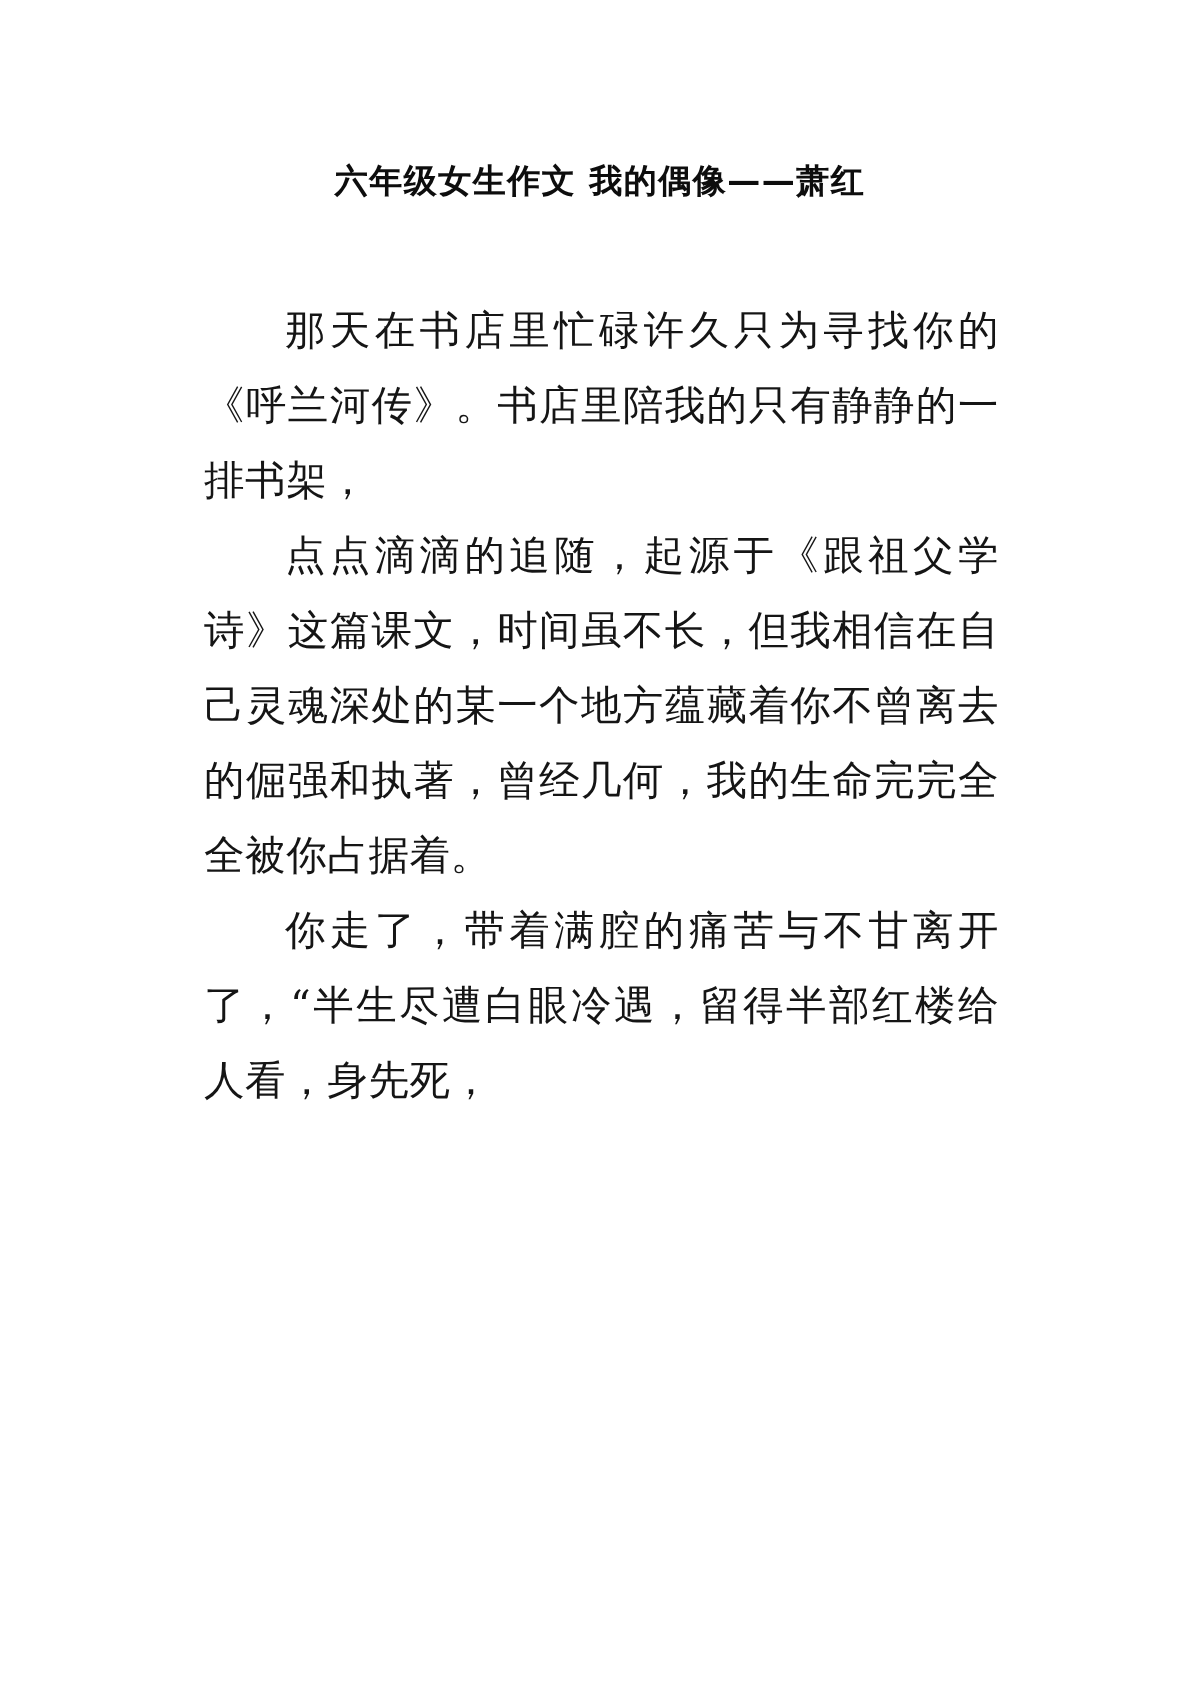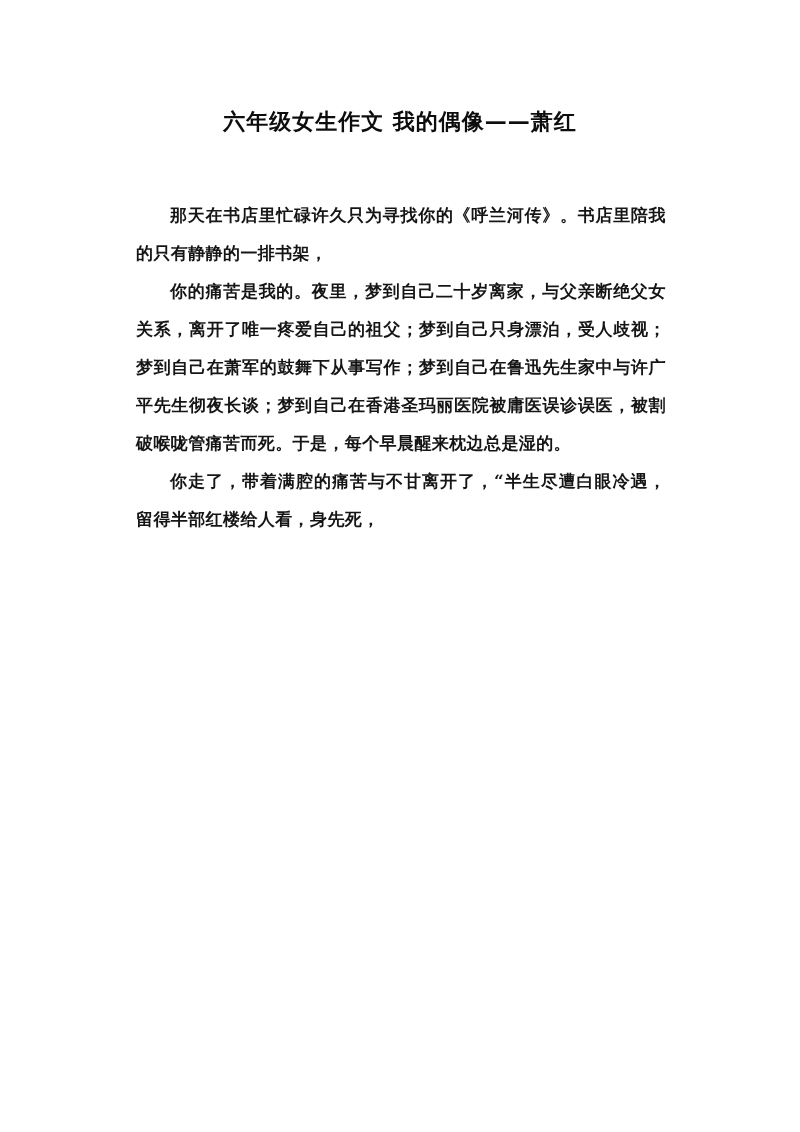--- a/index.html
+++ b/index.html
@@ -38,35 +38,34 @@
     margin: 0;
   }
   .body {
     position: absolute;
     left: 136px;
     top: 196px;
     width: 530px;
   }
   .para {
     margin: 0;
-    font-size: 17px;
-    line-height: 38px;
+    font-size: 27px;
+    line-height: 50px;
     text-indent: 2em;
     text-align: justify;
     text-justify: inter-character;
     word-break: break-all;
     letter-spacing: 0.4px;
     color: #151515;
-    font-weight: bold;
   }
 </style>
 </head>
 <body>
 
 <div class="page">
   <h1 class="title">六年级女生作文  我的偶像——萧红</h1>
 
   <div class="body">
     <p class="para">那天在书店里忙碌许久只为寻找你的《呼兰河传》。书店里陪我的只有静静的一排书架，</p>
-    <p class="para">你的痛苦是我的。夜里，梦到自己二十岁离家，与父亲断绝父女关系，离开了唯一疼爱自己的祖父；梦到自己只身漂泊，受人歧视；梦到自己在萧军的鼓舞下从事写作；梦到自己在鲁迅先生家中与许广平先生彻夜长谈；梦到自己在香港圣玛丽医院被庸医误诊误医，被割破喉咙管痛苦而死。于是，每个早晨醒来枕边总是湿的。</p>
+    <p class="para">点点滴滴的追随，起源于《跟祖父学诗》这篇课文，时间虽不长，但我相信在自己灵魂深处的某一个地方蕴藏着你不曾离去的倔强和执著，曾经几何，我的生命完完全全被你占据着。</p>
     <p class="para">你走了，带着满腔的痛苦与不甘离开了，“半生尽遭白眼冷遇，留得半部红楼给人看，身先死，</p>
   </div>
 </div>
 
 </body></html>

